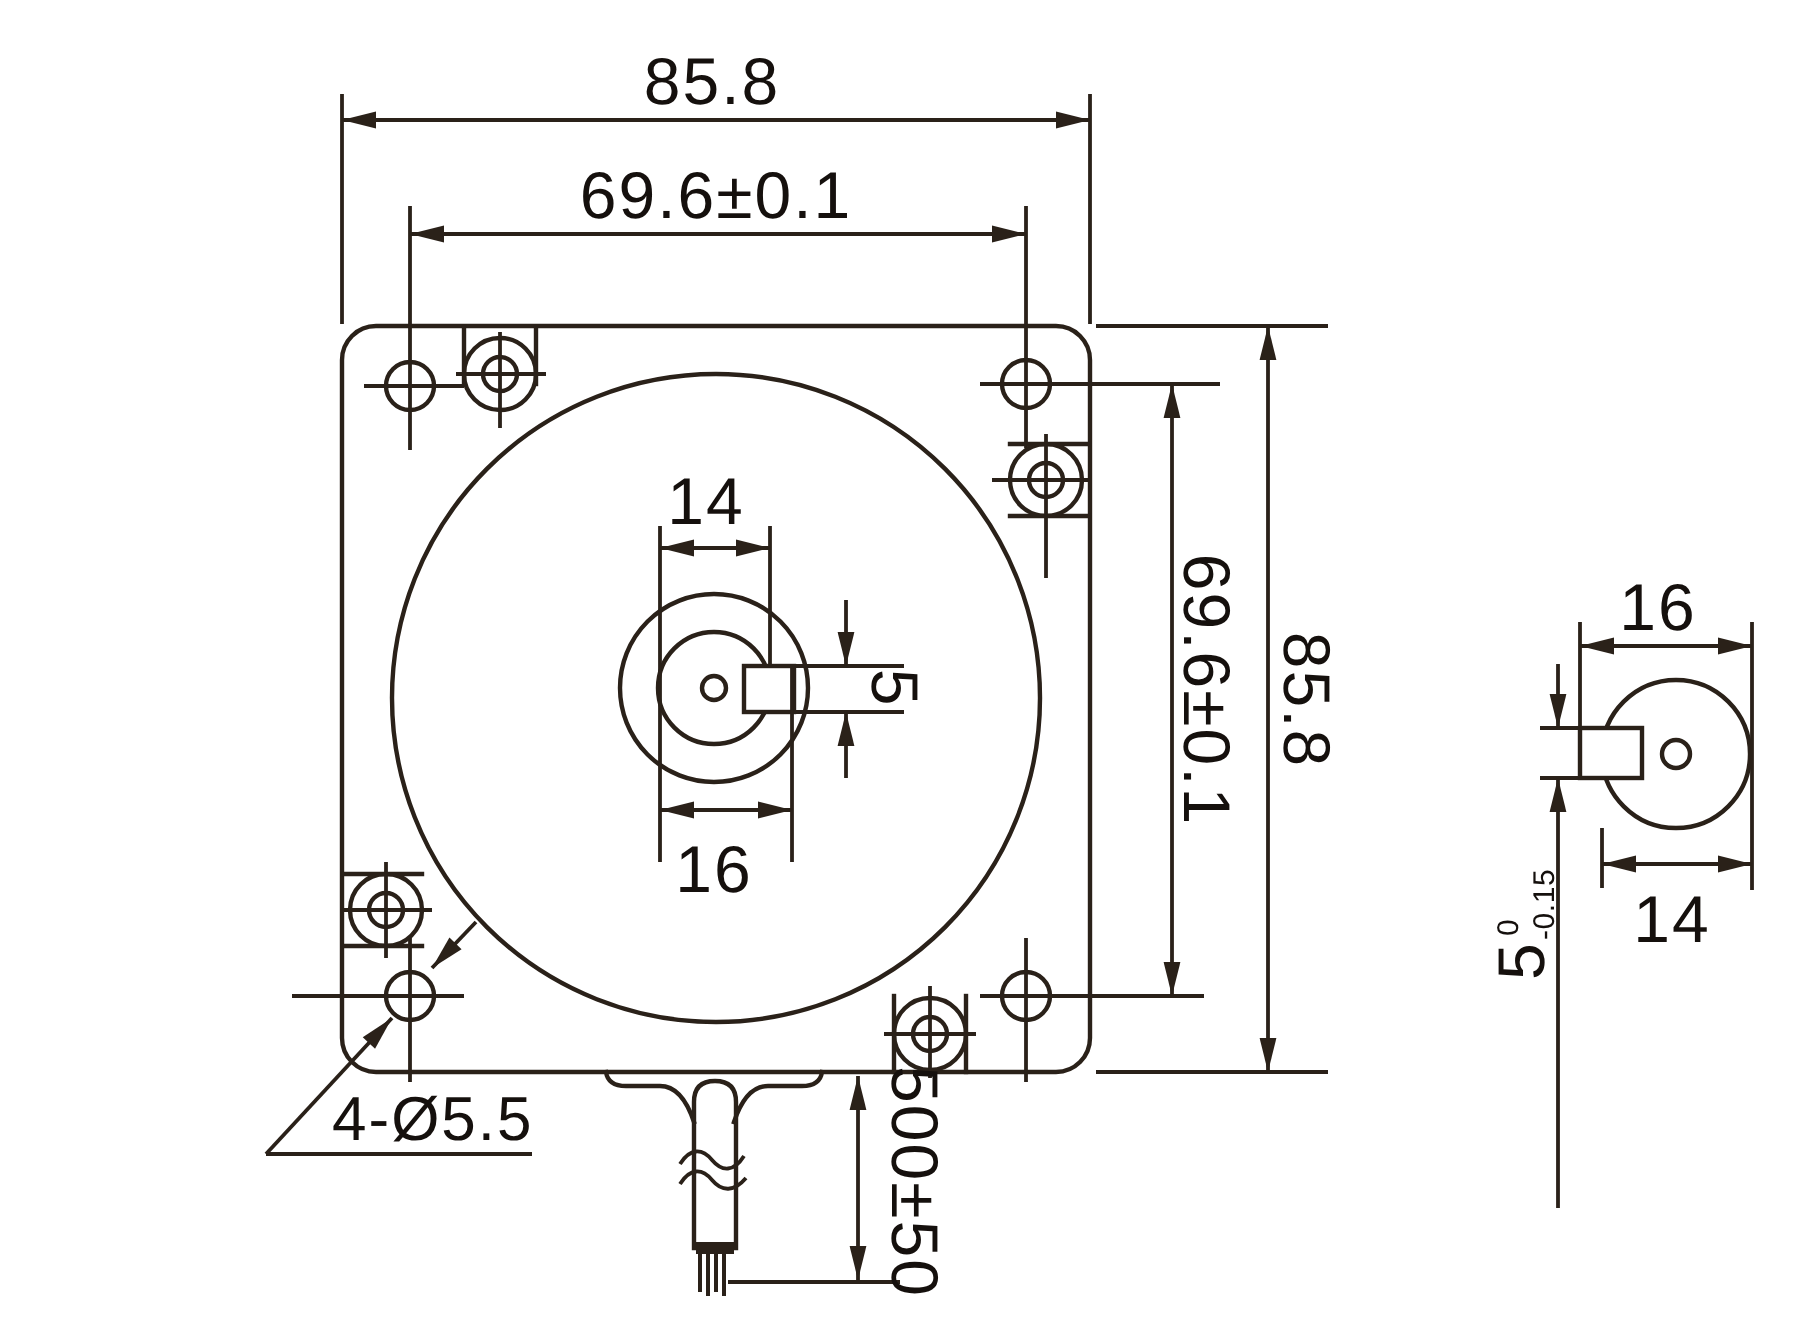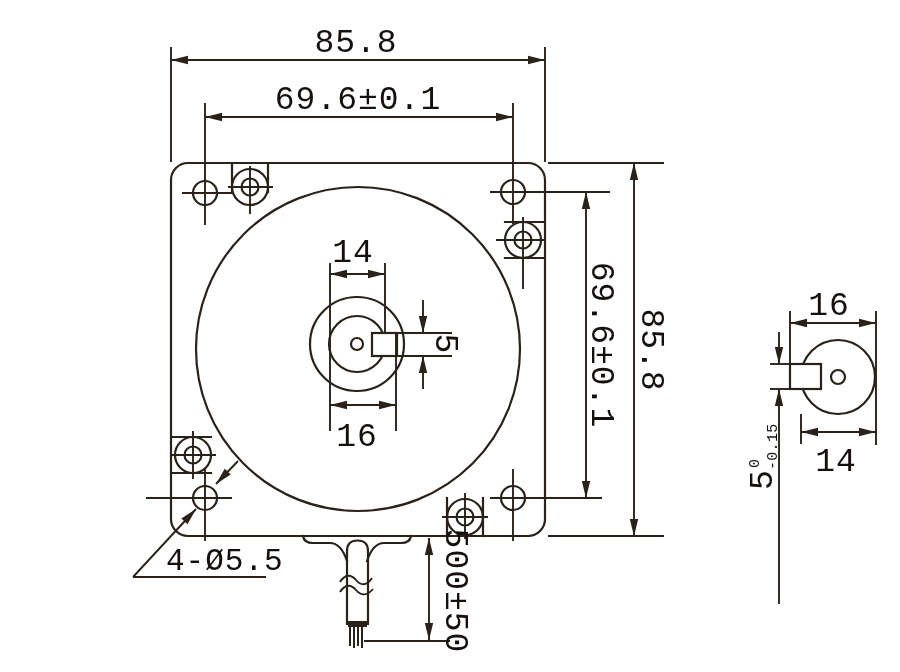--- a/index.html
+++ b/index.html
@@ -1,17 +1,17 @@
 <!DOCTYPE html>
 <html><head>
 <meta charset="utf-8">
 <style>
   html,body{margin:0;padding:0;background:#ffffff;}
   #stage{position:relative;width:896px;height:672px;background:#ffffff;overflow:hidden;
-         font-family:Liberation Mono, monospace;}
+         font-family:Liberation Sans, sans-serif;}
   svg{position:absolute;left:0;top:0;}
   .ln{stroke:#2a2119;stroke-width:2.2;fill:none;stroke-linecap:square;}
   .thin{stroke:#2a2119;stroke-width:1.9;fill:none;stroke-linecap:butt;}
   .whitefill{fill:#ffffff;stroke:#2a2119;stroke-width:2.2;}
   .dimtxt{fill:#15100d;font-size:33px;letter-spacing:1px;}
   .midtxt{text-anchor:middle;}
   .smalltxt{fill:#15100d;font-size:15px;letter-spacing:0.3px;}
   .callout{fill:#15100d;font-size:31px;letter-spacing:1px;}
   .wire{stroke:#2a2119;stroke-width:2;fill:none;}
 </style>

